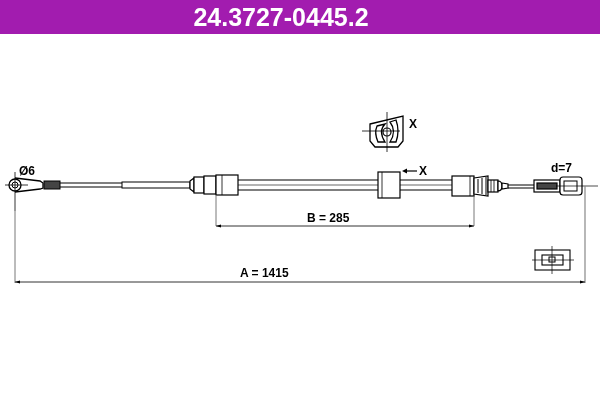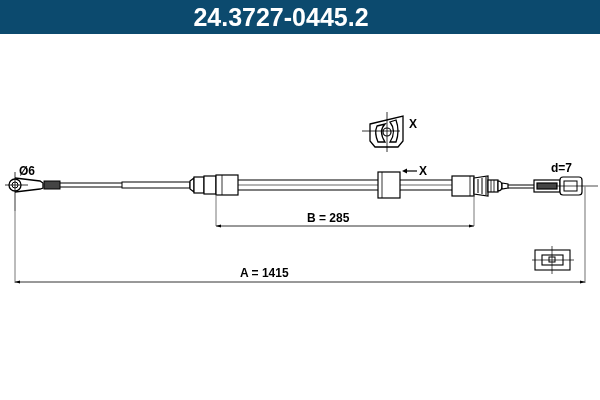--- a/index.html
+++ b/index.html
@@ -1,19 +1,19 @@
 <!DOCTYPE html>
 <html><head>
 <meta charset="utf-8">
 <style>
   html, body { margin: 0; padding: 0; background: #ffffff; }
   body { width: 600px; height: 400px; position: relative; overflow: hidden;
          font-family: "Liberation Sans", sans-serif; }
   .header { position: absolute; left: 0; top: 0; width: 600px; height: 34px;
-            background: #0c4a6e; display: flex; align-items: center; justify-content: center; }
+            background: #a21caf; display: flex; align-items: center; justify-content: center; }
   .header span { color: #ffffff; font-weight: bold; font-size: 25px; letter-spacing: 0px; }
   .header .part { margin-right: 38px; }
   svg { position: absolute; left: 0; top: 0; }
   .lbl { font-family: "Liberation Sans", sans-serif; font-weight: bold; font-size: 12px; fill: #000; }
 </style>
 </head>
 <body>
 
 <div class="header">
   <span class="part">24.3727-0445.2</span>

